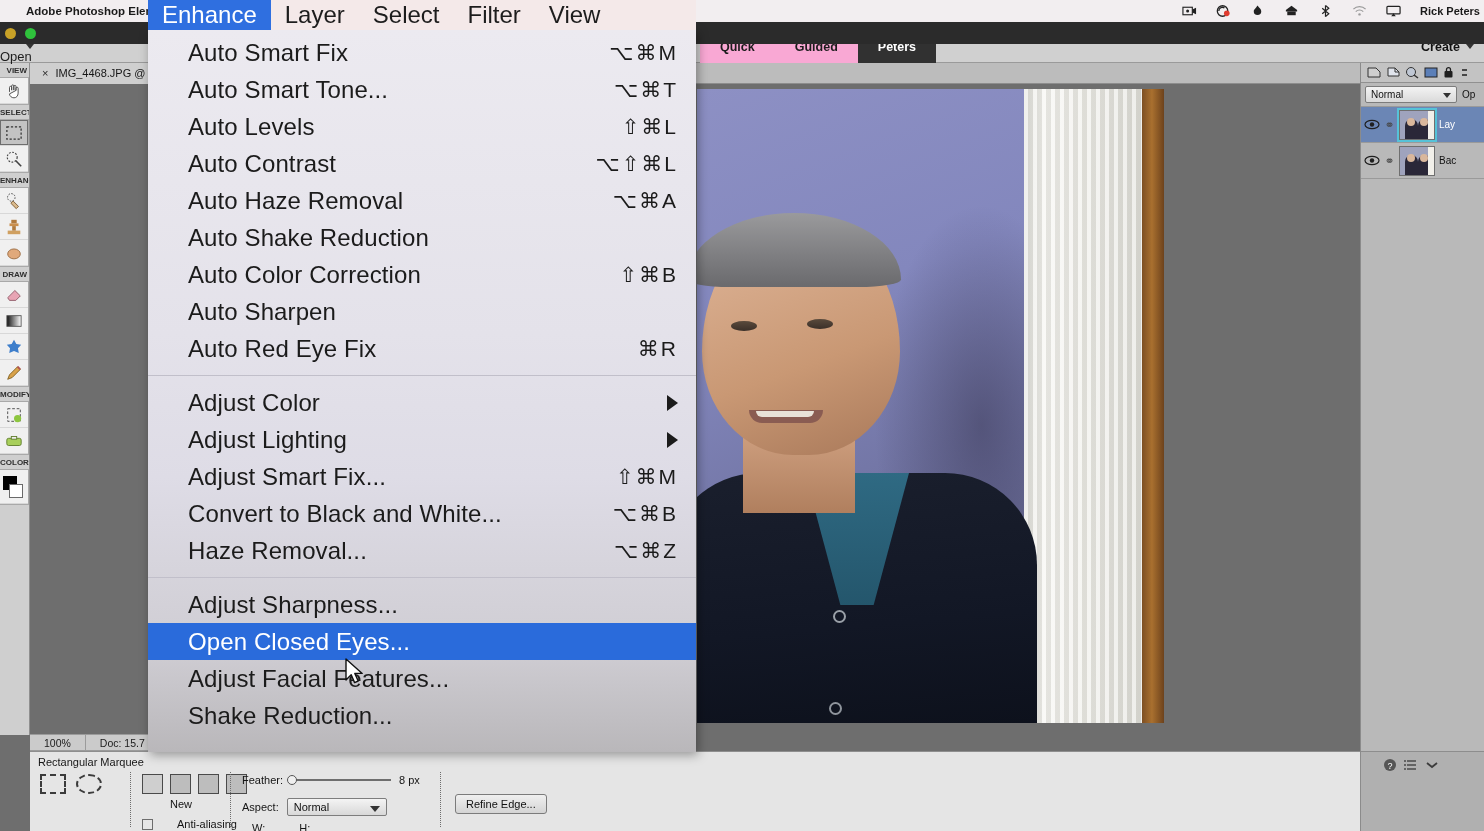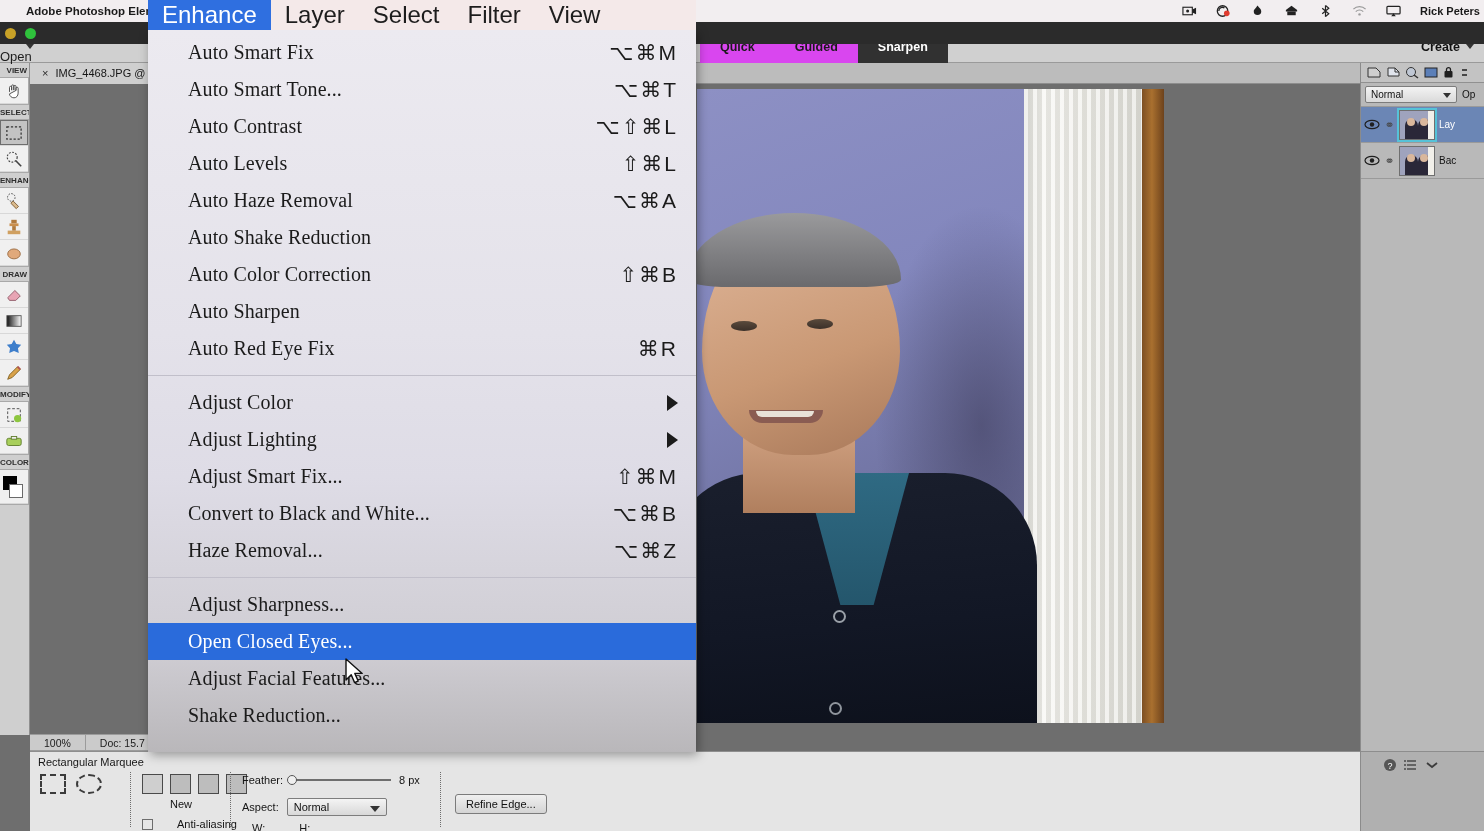--- a/index.html
+++ b/index.html
@@ -44,21 +44,21 @@
   }
   .open-menu { position: absolute; left: 0; top: 7px; font-size: 13px; color: #1d1d1d; margin-top: 12px; }
   .open-caret { position: absolute; left: 26px; top: 14px; width: 0; height: 0;
     border-left: 4px solid transparent; border-right: 4px solid transparent; border-top: 5px solid #333; }
 
   
   .mode-tabs { position: absolute; left: 700px; top: 30px; height: 33px; display: flex; z-index: 16; }
   .mode-tab {
     display: flex; align-items: center; justify-content: center;
     height: 33px; padding: 0 20px; font-size: 12.5px; font-weight: bold; color: #1b1b1b;
-    background: #d946ef;
+    background: #f9a8d4;
   }
   .mode-tab.active { background: #313131; color: #ffffff; }
   .create-btn {
     position: absolute; right: 6px; top: 30px; height: 33px;
     display: flex; align-items: center; gap: 6px; padding-right: 4px;
     font-size: 12.5px; font-weight: bold; color: #111; z-index: 16;
   }
   .create-caret { width: 0; height: 0; border-left: 4px solid transparent;
     border-right: 4px solid transparent; border-top: 5px solid #333; }
 
@@ -226,21 +226,21 @@
     position: absolute; left: 148px; top: 30px; width: 548px; height: 722px;
     background: linear-gradient(180deg,#eceaf0 0%, #e4e2ea 42%, #dedce6 62%, #cfcdd3 86%, #b9b7ba 100%);
     z-index: 55; box-shadow: 2px 3px 10px rgba(0,0,0,.35);
     padding-top: 4px;
   }
   .menu-item {
     height: 37px; display: flex; align-items: center; position: relative;
     padding-left: 40px; padding-right: 18px;
   }
   .menu-item.hl { background: #2a6bdb; }
-  .mi-label { font-size: 20px; color: #1b1b1b; white-space: nowrap; letter-spacing: .1px; font-family: Liberation Serif, serif; }
+  .mi-label { font-size: 24px; color: #1b1b1b; white-space: nowrap; letter-spacing: .1px; }
   .menu-item.hl .mi-label { color: #ffffff; }
   .mi-shortcut { margin-left: auto; font-size: 21px; color: #1b1b1b; white-space: nowrap;
     letter-spacing: 2px; }
   .mi-arrow { margin-left: auto; width: 0; height: 0;
     border-top: 8px solid transparent; border-bottom: 8px solid transparent; border-left: 11px solid #1b1b1b; }
   .menu-sep { height: 1px; background: #c1bfca; margin: 8px 0 8px 0; }
 
   .cursor { position: absolute; left: 345px; top: 658px; z-index: 70; }
 </style>
 </head>
@@ -289,21 +289,21 @@
   </div>
 
   <div class="app-subbar">
     <span class="open-menu">Open</span>
     <span class="open-caret"></span>
   </div>
 
   <div class="mode-tabs">
     <div class="mode-tab">Quick</div>
     <div class="mode-tab">Guided</div>
-    <div class="mode-tab active">Sharpen</div>
+    <div class="mode-tab active">Peters</div>
   </div>
 
   <div class="create-btn">
     <span>Create</span>
     <span class="create-caret"></span>
   </div>
 
   <div class="toolcol">
     <div class="tool-sec">VIEW</div>
     <div class="tool-group">
@@ -579,26 +579,26 @@
 
     <div class="menu-item">
       <span class="mi-label">Auto Smart Fix</span>
       <span class="mi-shortcut">⌥⌘M</span>
     </div>
     <div class="menu-item">
       <span class="mi-label">Auto Smart Tone...</span>
       <span class="mi-shortcut">⌥⌘T</span>
     </div>
     <div class="menu-item">
+      <span class="mi-label">Auto Levels</span>
+      <span class="mi-shortcut">⇧⌘L</span>
+    </div>
+    <div class="menu-item">
       <span class="mi-label">Auto Contrast</span>
       <span class="mi-shortcut">⌥⇧⌘L</span>
-    </div>
-    <div class="menu-item">
-      <span class="mi-label">Auto Levels</span>
-      <span class="mi-shortcut">⇧⌘L</span>
     </div>
     <div class="menu-item">
       <span class="mi-label">Auto Haze Removal</span>
       <span class="mi-shortcut">⌥⌘A</span>
     </div>
     <div class="menu-item">
       <span class="mi-label">Auto Shake Reduction</span>
       <span class="mi-shortcut"></span>
     </div>
     <div class="menu-item">

